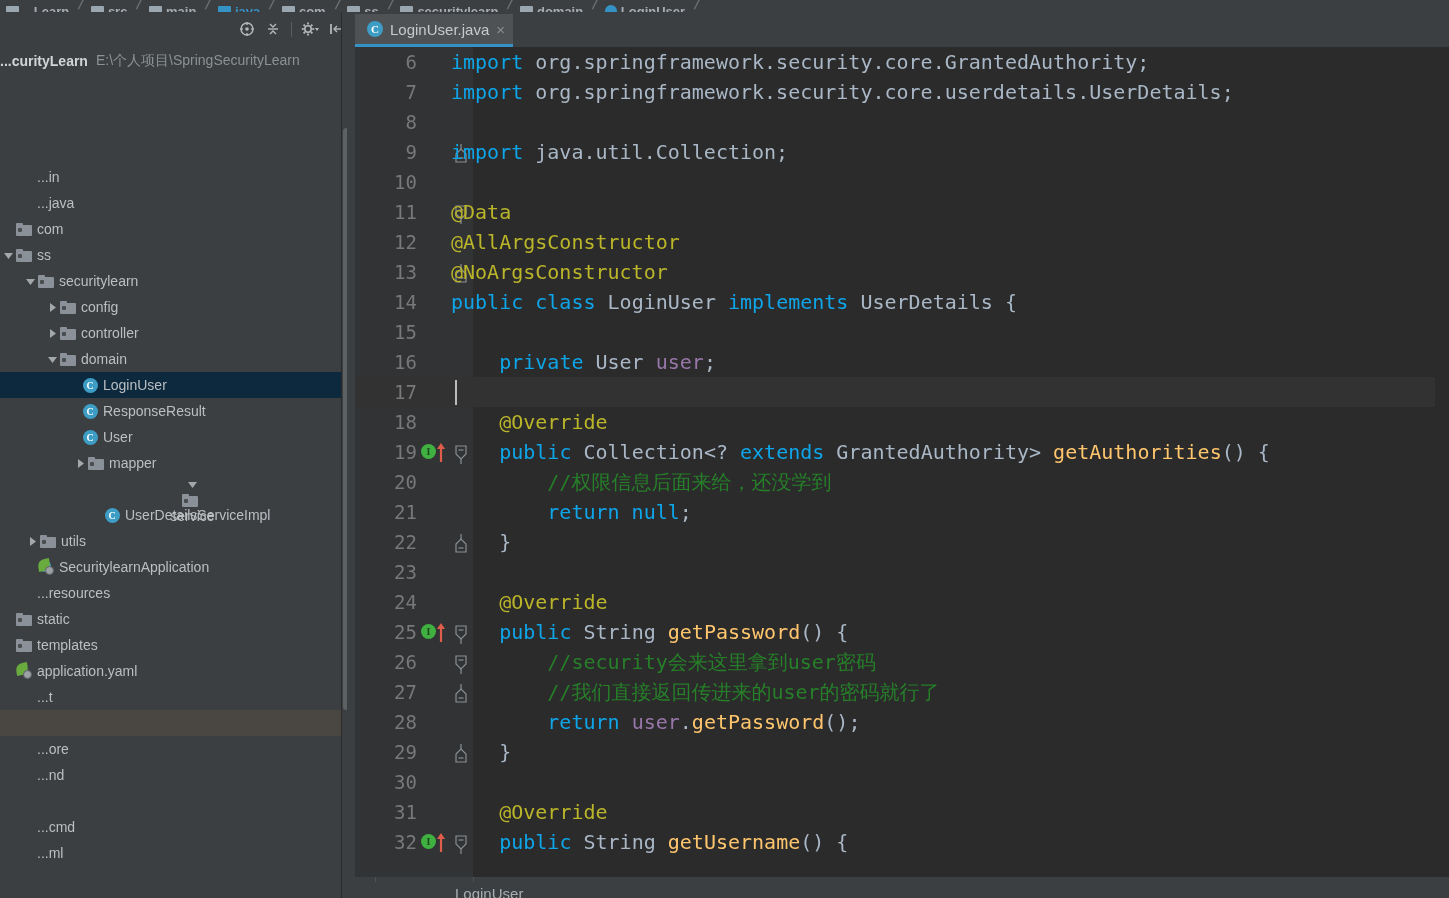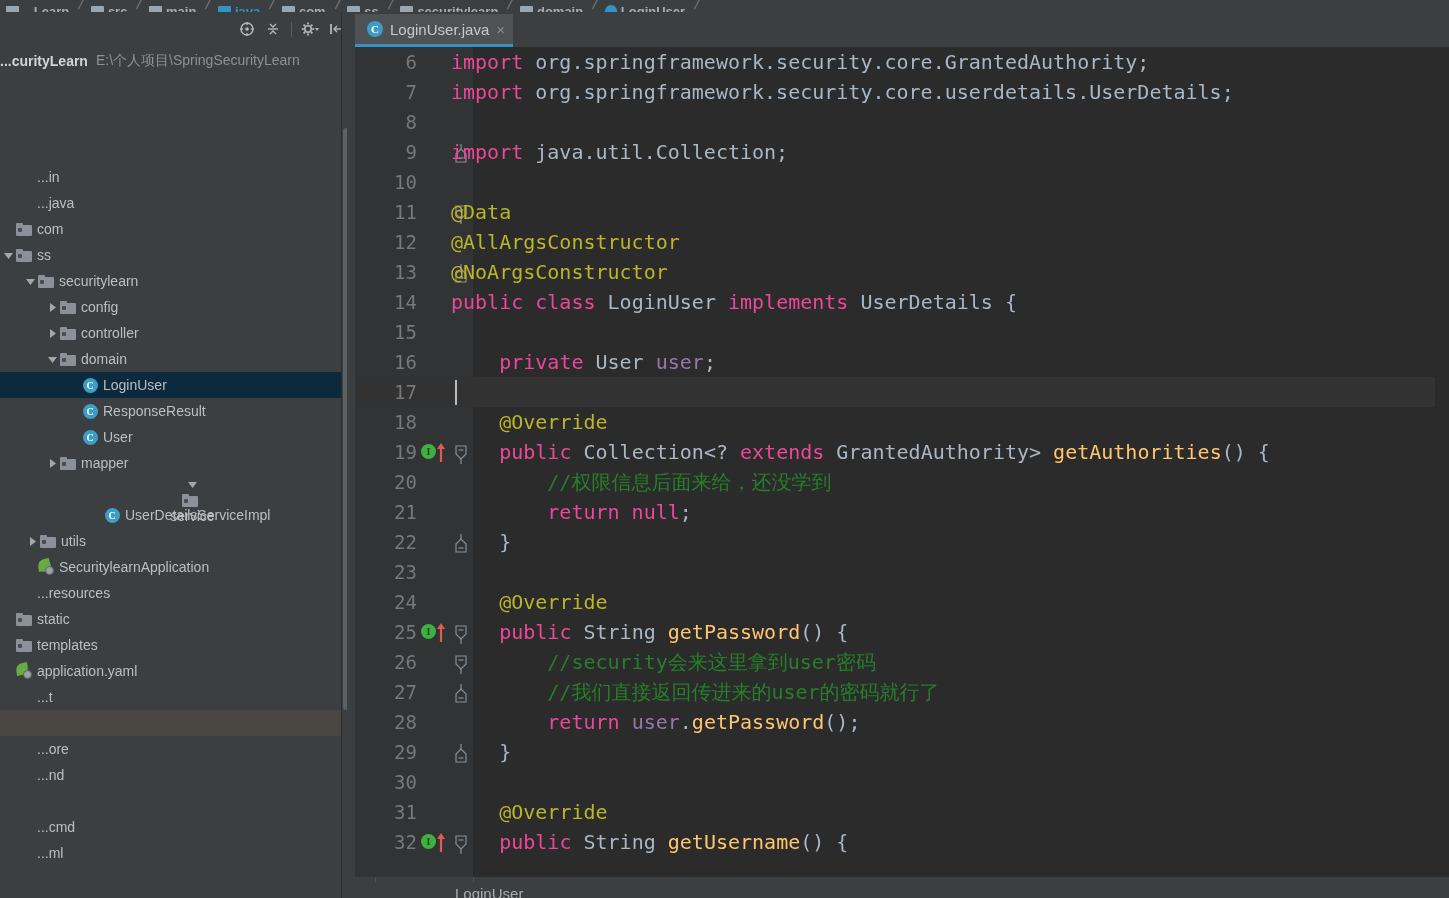--- a/index.html
+++ b/index.html
@@ -137,21 +137,21 @@
     font-family: "DejaVu Sans Mono", monospace; font-size: 20px; line-height: 30px;
   }
   .ln { position: relative; height: 30px; white-space: pre; }
   .ln.current { background: #323232; }
   .num {
     position: absolute; left: 0; top: 0; width: 62px; text-align: right;
     color: #787878; font-family: "DejaVu Sans Mono", monospace; font-size: 19px;
   }
   .code-text { position: absolute; left: 96px; top: 0; white-space: pre; }
 
-  .k { color: #ec4899; margin-top: 7px; }          
+  .k { color: #0ea5e9; margin-top: 7px; }          
   .t { color: #a9b7c6; }          
   .a { color: #bbb529; }          
   .c { color: #267f29; }          
   .m { color: #ffc66d; }          
   .f { color: #9876aa; }
 
   
   .gmark { position: absolute; left: 66px; top: 6px; width: 30px; height: 18px; }
   .impl-dot { position: absolute; left: 0; top: 1px; width: 15px; height: 15px;
               border-radius: 50%; background: #40b040;
@@ -391,21 +391,21 @@
           </span>
           <span class="tlabel">ResponseResult</span>
         </div>
         <div class="trow" style="padding-left: 66px;">
           <span class="arrow"></span>
           <span class="ticon">
             <span class="cls">C</span>
           </span>
           <span class="tlabel">User</span>
         </div>
-        <div class="trow" style="padding-left: 44px;">
+        <div class="trow" style="padding-left: 44px; margin-left: 28px;">
           <span class="arrow">
             <svg width="11" height="11" viewBox="0 0 11 11">
               <polygon points="3,1 9,5.5 3,10" fill="#a3a8ab"></polygon>
             </svg>
           </span>
           <span class="ticon">
             <span class="folder">
               <span class="tabt"></span>
               <span class="body"></span>
               <span class="dot"></span>

